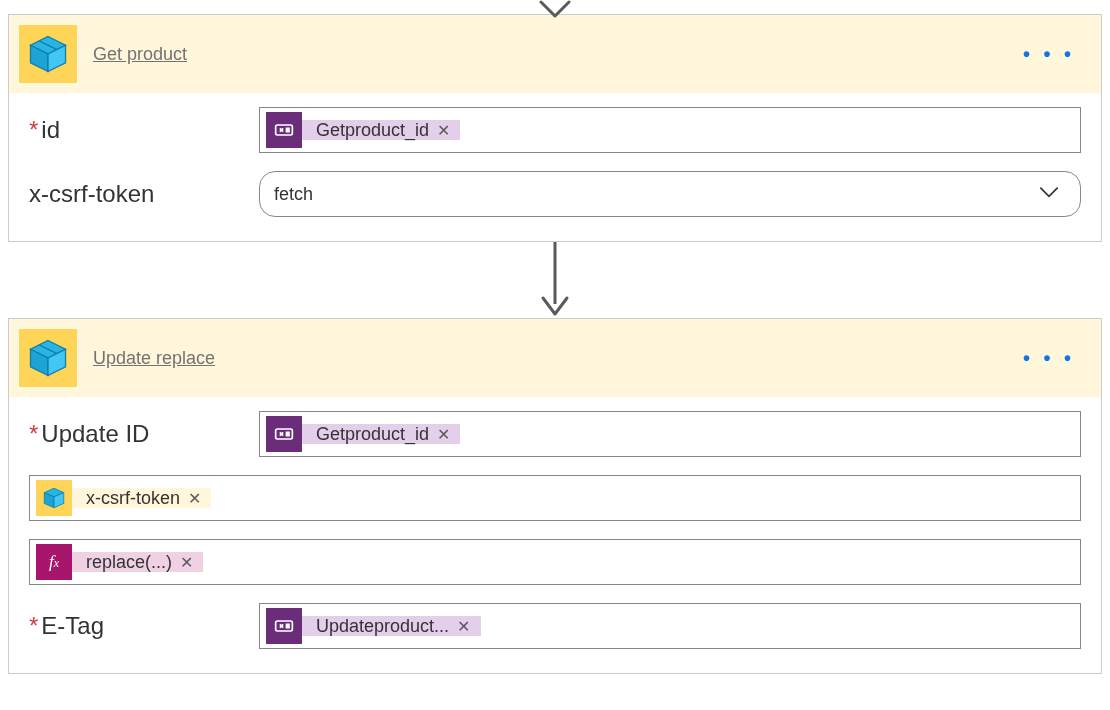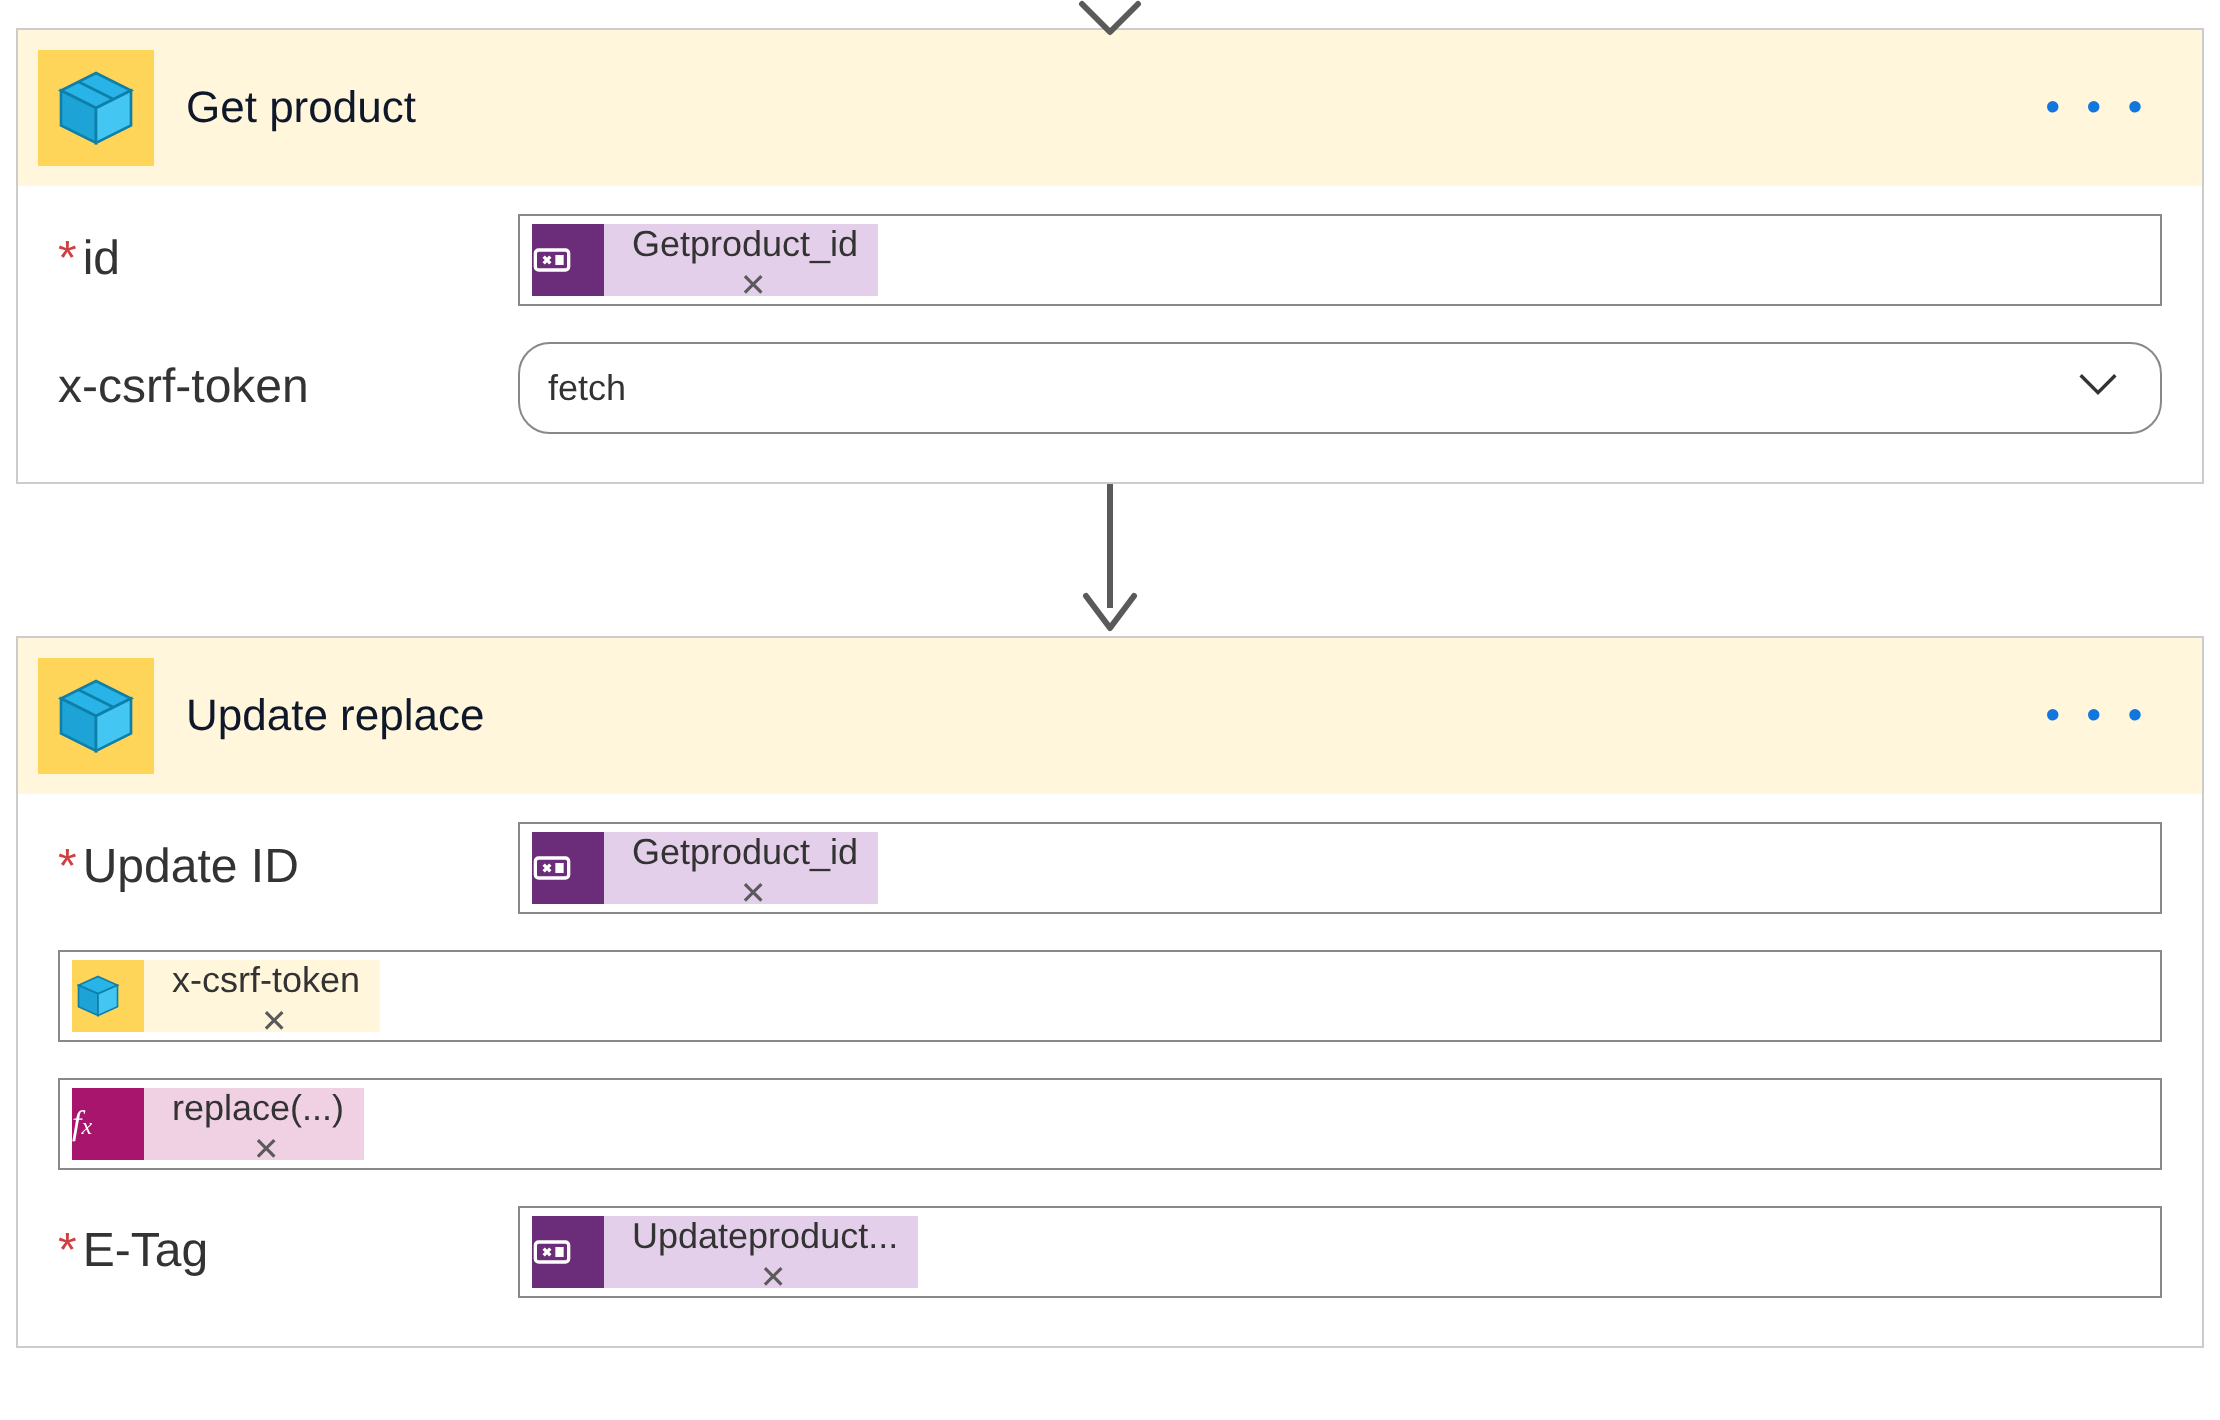--- a/index.html
+++ b/index.html
@@ -34,23 +34,24 @@
     .action-icon-box {
       width: 58px;
       height: 58px;
       background: #FED558;
       display: flex;
       align-items: center;
       justify-content: center;
       flex-shrink: 0;
     }
     .action-title {
-      font-size: 22px;
-      color: #0f172a;
+      font-size: 18px;
+      color: #737373;
       flex: 1;
+      text-decoration: underline;
     }
     .action-menu {
       color: #1276dd;
       font-size: 20px;
       letter-spacing: 4px;
       padding: 4px 6px;
       font-weight: bold;
       cursor: pointer;
     }
     .action-body {
@@ -92,31 +93,30 @@
       display: inline-flex;
       align-items: center;
       border-radius: 0;
       height: 36px;
     }
     .token-icon {
       width: 36px;
       height: 36px;
       display: flex;
       align-items: center;
-      justify-content: flex-start;
+      justify-content: center;
       flex-shrink: 0;
     }
     .token-label-wrap {
       display: inline-flex;
       align-items: center;
       padding: 0 10px 0 14px;
-      height: 36px;
+      height: 20px;
       font-size: 18px;
       color: #333;
-      flex-direction: column;
     }
     .token-remove {
       margin-left: 8px;
       font-size: 16px;
       color: #5a5a5a;
       cursor: pointer;
     }
 
     
     .tk-purple .token-icon { background: #6B2D7A; }

